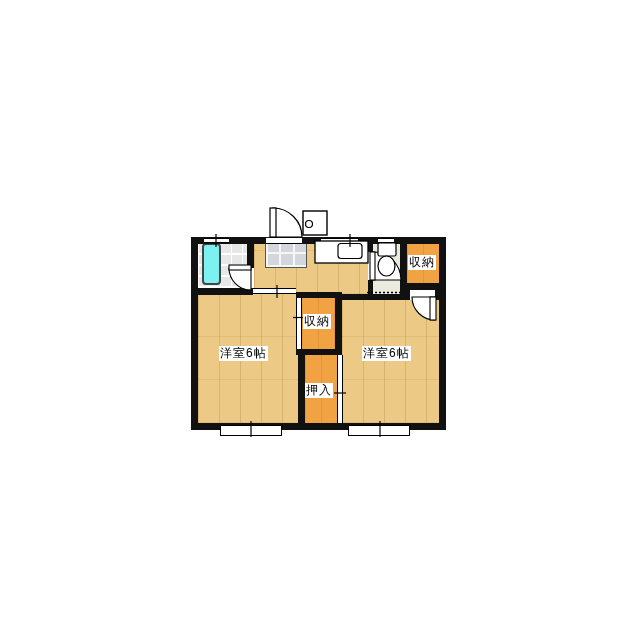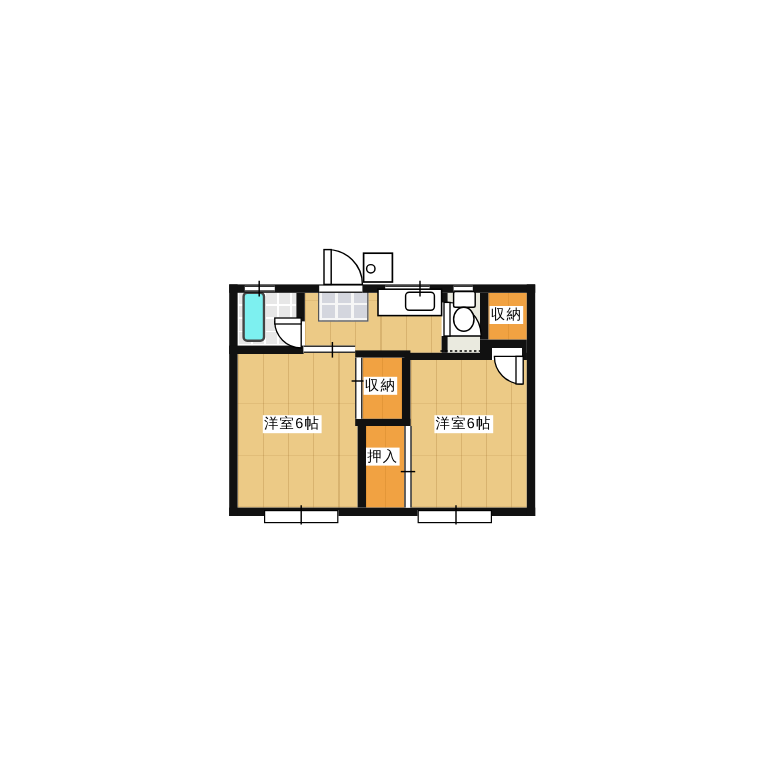--- a/index.html
+++ b/index.html
@@ -112,16 +112,16 @@
       <line x1="86" y1="88" x2="86" y2="101" stroke="#000" stroke-width="1.2"></line>
       <line x1="102" y1="120.5" x2="114" y2="120.5" stroke="#000" stroke-width="1.2"></line>
       <line x1="143" y1="196" x2="155" y2="196" stroke="#000" stroke-width="1.2"></line>
       <line x1="60" y1="224" x2="60" y2="240" stroke="#000" stroke-width="1.2"></line>
       <line x1="189" y1="224" x2="189" y2="240" stroke="#000" stroke-width="1.2"></line>
     </svg>
 
     <div class="lbl" style="left:28px;top:149px;">洋室6帖</div>
     <div class="lbl" style="left:171px;top:149px;">洋室6帖</div>
     <div class="lbl" style="left:112px;top:117px;">収納</div>
-    <div class="lbl" style="left:114px;top:176px;">押入</div>
+    <div class="lbl" style="left:114px;top:186px;">押入</div>
     <div class="lbl" style="left:217px;top:58px;">収納</div>
   </div>
 </div>
 
 </body></html>

